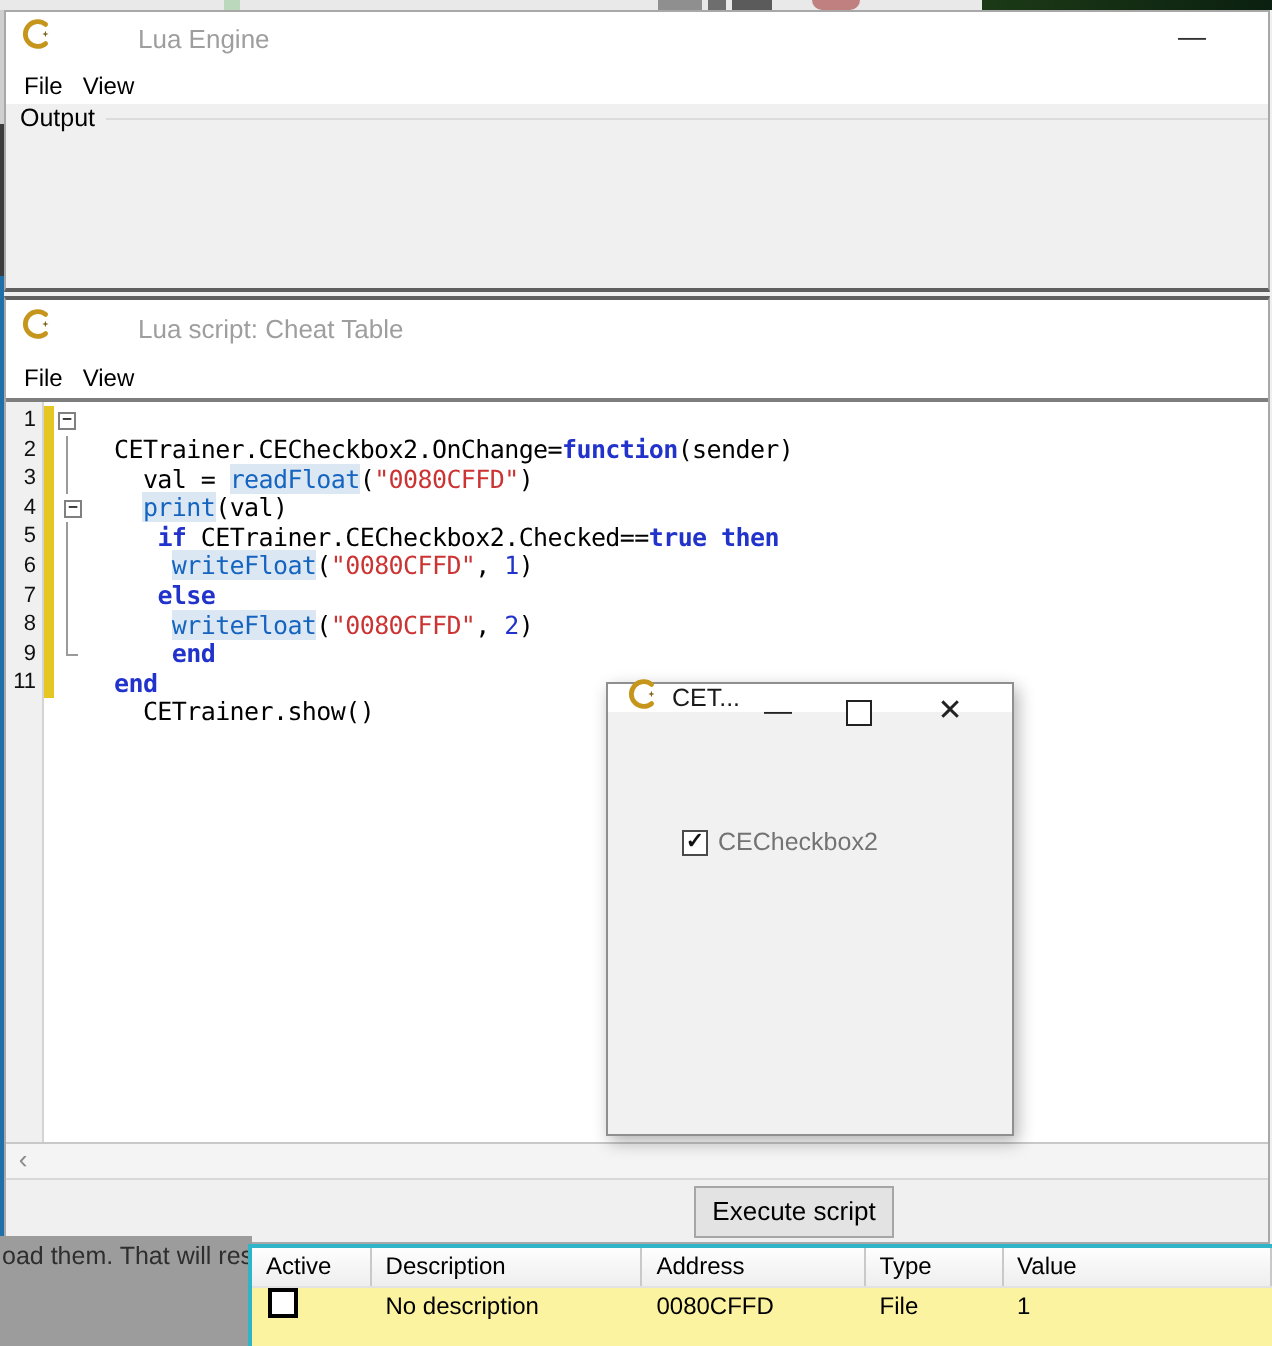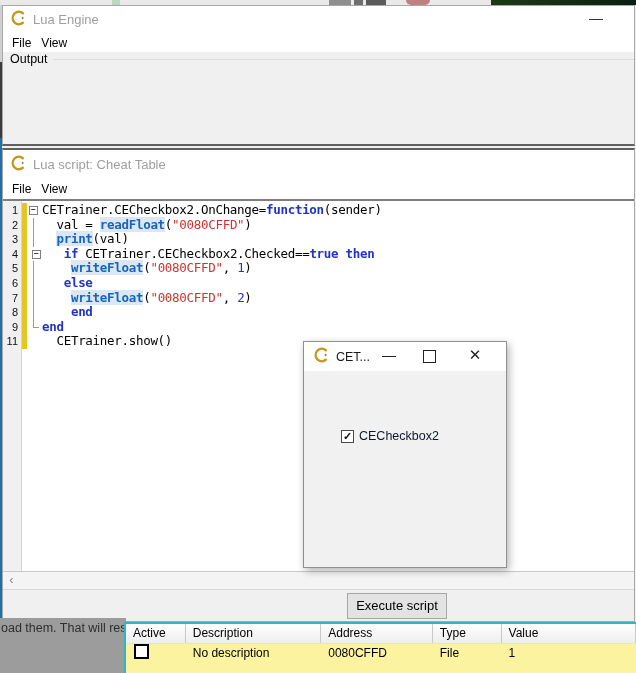--- a/index.html
+++ b/index.html
@@ -10,21 +10,21 @@
   
   .top-strip{left:0;top:0;width:636px;height:5px;background:#e9e9e9;}
   .top-strip .seg{position:absolute;top:0;height:5px;}
   .left-strip{left:0;top:5px;width:2px;height:617px;}
   .left-strip .s1{position:absolute;left:0;top:0;width:2px;height:57px;background:#cfcfcf;}
   .left-strip .s2{position:absolute;left:0;top:57px;width:2px;height:76px;background:#3c3c3c;}
   .left-strip .s3{position:absolute;left:0;top:133px;width:2px;height:484px;background:var(--c-strip_blue,#1f6fa8);}
 
   
   .win{background:#f0f0f0;border:1px solid #a8a8a8;box-sizing:border-box;}
-  .titlebar{background:#fff;display:flex;align-items:center;position:relative;}
+  .titlebar{background:#fff;display:flex;align-items:center;position:relative;gap:36px;}
   .win-title{font-size:13px;color:#9e9e9e;margin-left:7px;white-space:nowrap;}
   .menubar{background:#fff;display:flex;align-items:center;padding-left:8px;gap:3px;}
   .menu-item{font-size:12px;color:#000;padding:1px 6px 1px 1px;}
 
   
   .engine{left:2px;top:5px;width:633px;height:141px;border-bottom:2px solid #5f5f5f;display:flex;flex-direction:column;}
   .engine .titlebar{height:27px;padding-left:7px;flex:none;}
   .engine .menubar{height:19px;flex:none;}
   .min-dash{position:absolute;right:30px;top:4px;font-size:14px;color:#333;width:16px;text-align:center;}
   .engine-body{flex:1;background:#f0f0f0;position:relative;}
@@ -42,52 +42,52 @@
   #code-rows{position:absolute;left:0;top:2px;right:0;}
   .crow{display:flex;height:14.6px;}
   .lnum{width:15px;flex:none;text-align:right;padding-right:3px;font-size:11px;line-height:14.6px;color:#111;}
   .lmark{width:5px;flex:none;margin-left:1px;}
   .lmark.on{background:var(--c-marker_yellow,#e5c623);}
   .lfold{width:15px;flex:none;position:relative;}
   .fbox{position:absolute;left:2px;top:3px;width:9px;height:9px;border:1px solid #808080;background:#fff;box-sizing:border-box;font:700 8px/6px "DejaVu Sans Mono",monospace;text-align:center;color:#333;}
   .fbox.o1{left:5px;}
   .fline{position:absolute;left:6px;top:0;width:1px;height:100%;background:#9a9a9a;}
   .fend{position:absolute;left:6px;top:-1px;width:5px;height:8px;border-left:1px solid #9a9a9a;border-bottom:1px solid #9a9a9a;}
-  .lcode{margin:0;font-family:"DejaVu Sans Mono",monospace;font-size:12.5px;line-height:14.6px;letter-spacing:-0.3px;white-space:pre;}
+  .lcode{margin:15px;font-family:"DejaVu Sans Mono",monospace;font-size:12.5px;line-height:14.6px;letter-spacing:-0.3px;white-space:pre;}
   .tk-p{color:#000;}
   .tk-k{color:var(--c-keyword_blue,#2233cc);font-weight:bold;}
-  .tk-f{color:var(--c-builtin_blue,#1565c0);font-weight:bold;background:var(--c-builtin_bg,#dbe7f3);}
+  .tk-f{color:var(--c-builtin_blue,#1565c0);font-weight:normal;background:var(--c-builtin_bg,#dbe7f3);}
   .tk-s{color:var(--c-string_red,#cc3333);}
   .tk-num{color:var(--c-number_blue,#2233cc);}
   .hscroll{height:17px;flex:none;background:#f4f4f4;border-top:1px solid #c8c8c8;position:relative;}
   .scroll-left-btn{position:absolute;left:1px;top:1px;width:15px;height:14px;color:#8a8a8a;font-size:13px;line-height:14px;text-align:center;}
   .exec-panel{flex:1;background:#f0f0f0;border-top:1px solid #d8d8d8;position:relative;}
   .exec-btn{position:absolute;left:344px;top:3px;width:100px;height:26px;background:#e3e3e3;border:1px solid #a6a6a6;font-family:"Liberation Sans",sans-serif;font-size:13px;color:#000;text-align:center;line-height:24px;box-sizing:border-box;}
 
   
   .bottom-left{left:0;top:618px;width:126px;height:55px;background:var(--c-bottom_gray,#9c9c9c);overflow:hidden;}
   .clipped-text{font-size:12.5px;color:#2e2e2e;white-space:nowrap;padding:3px 0 0 1px;}
   .ce-table{left:124px;top:622px;width:512px;height:51px;border-left:2px solid var(--c-accent,#2fb4c8);border-top:2px solid var(--c-accent,#2fb4c8);box-sizing:border-box;display:flex;flex-direction:column;background:var(--c-row_yellow,#fbf3a0);}
   .thead{height:19px;flex:none;background:linear-gradient(#fefefe,#eeeeee);display:flex;border-bottom:1px solid #e2e2e2;}
   .hcell{font-size:12px;line-height:18px;padding-left:7px;border-right:1px solid #c9c9c9;box-sizing:border-box;color:#000;overflow:hidden;white-space:nowrap;}
   .trow{height:17px;flex:none;display:flex;align-items:center;}
   .dcell{font-size:12px;padding-left:7px;box-sizing:border-box;white-space:nowrap;overflow:hidden;color:#000;}
   .row-checkbox{display:inline-block;width:11px;height:11px;border:2px solid #000;background:#fff;margin-left:8px;font-size:9px;line-height:11px;text-align:center;}
 
   
   .popup{left:303px;top:341px;width:204px;height:227px;background:#f1f1f1;border:1px solid #8f8f8f;box-shadow:2px 3px 8px rgba(0,0,0,0.3);box-sizing:border-box;display:flex;flex-direction:column;}
-  .ptitle{height:29px;flex:none;background:#fff;position:relative;display:flex;align-items:center;padding-left:9px;}
+  .ptitle{height:14px;flex:none;background:#fff;position:relative;display:flex;align-items:center;padding-left:9px;}
   .ptitle .win-title{color:#1a1a1a;font-size:12.5px;}
   .pmin{position:absolute;left:76px;top:5px;width:18px;text-align:center;font-size:14px;color:#222;}
   .pmax{position:absolute;left:119px;top:8px;width:13px;height:13px;border:1.5px solid #222;box-sizing:border-box;background:#fff;}
   .pclose{position:absolute;left:162px;top:4px;width:18px;text-align:center;font-size:15px;color:#222;}
   .pbody{flex:1;position:relative;}
   .pcheck-row{position:absolute;left:37px;top:58px;display:flex;align-items:center;gap:5px;}
   .pcheckbox{width:13px;height:13px;border:1px solid #4a4a4a;background:#fff;box-sizing:border-box;font-size:11px;line-height:11px;text-align:center;color:#111;font-weight:bold;}
-  .pcheck-label{font-size:12.5px;color:#0f172a;}
+  .pcheck-label{font-size:12.5px;color:#737373;}
   .ce-icon{flex:none;display:inline-block;}
 </style>
 </head>
 <body>
 
 <div class="screen">
 
   <div class="abs top-strip">
     <span class="seg" style="left:112px;width:8px;background:#bcd8bc;"></span>
     <span class="seg" style="left:329px;width:22px;background:#8f8f8f;"></span>

